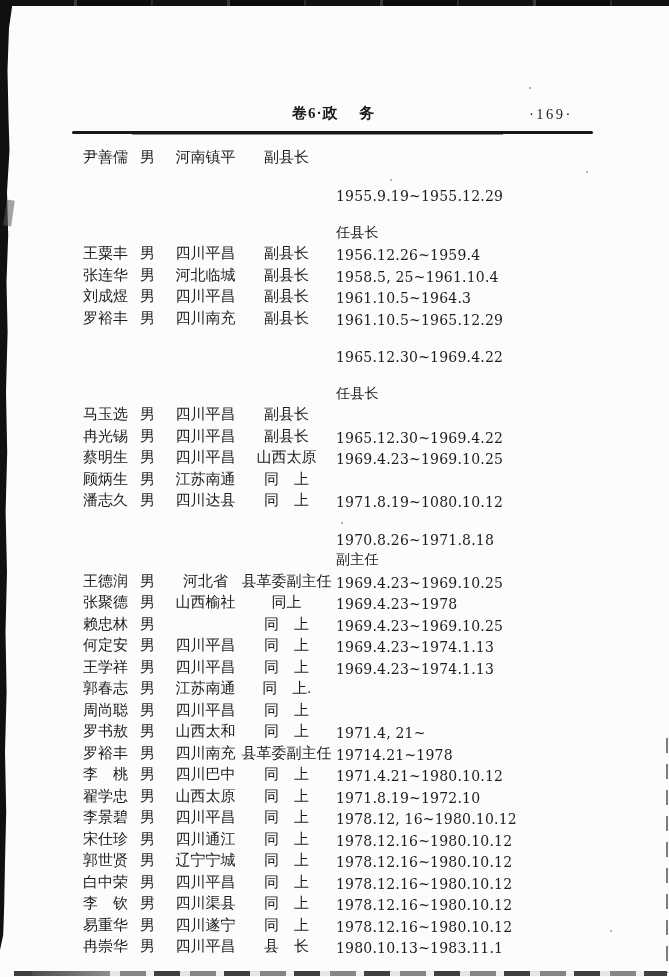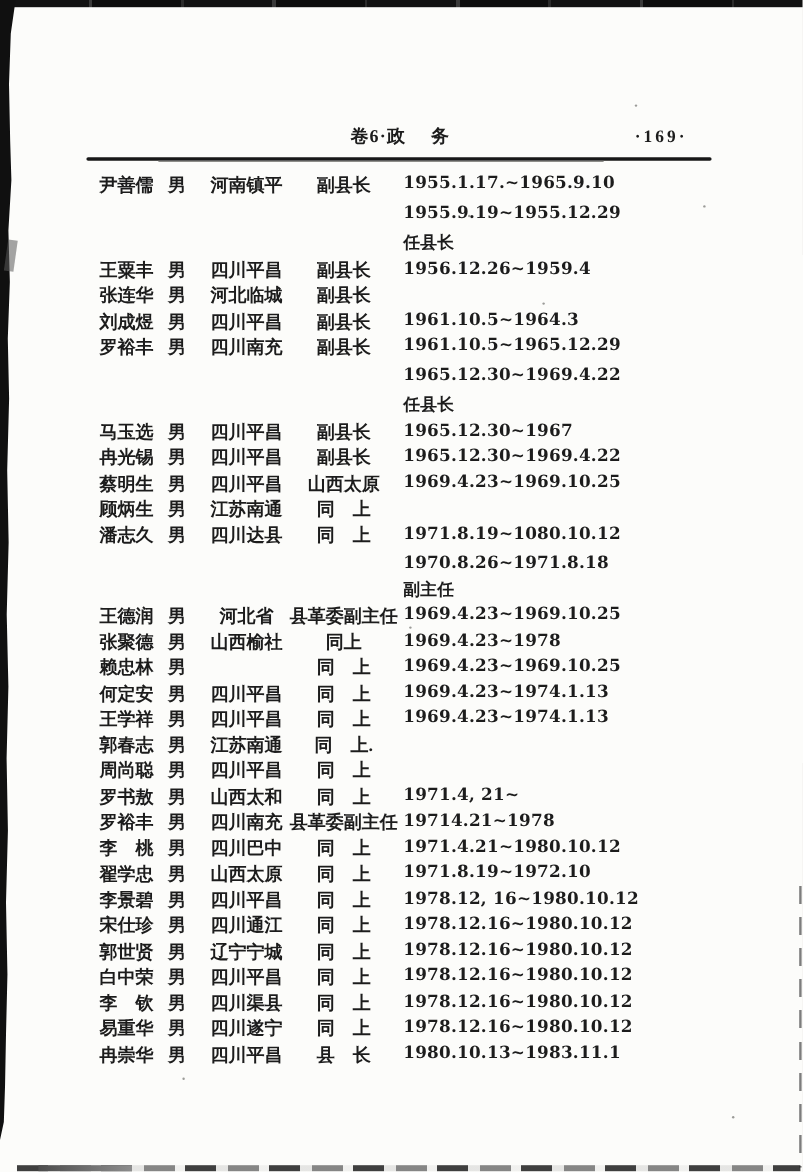--- a/index.html
+++ b/index.html
@@ -37,38 +37,38 @@
   }
   .speck { position: absolute; width: 2px; height: 2px; border-radius: 50%; background: #9b9b98; }
 
   
   .chapter-title {
     position: absolute; top: 104px; left: 292px;
     font-size: 15px; font-weight: bold; letter-spacing: 1px; white-space: pre;
   }
   .page-number {
     position: absolute; top: 106px; left: 529px;
-    font-size: 14.5px; font-weight: bold; letter-spacing: 2.5px;
+    font-size: 14.5px; font-weight: normal; letter-spacing: 2.5px;
   }
   .header-rule {
     position: absolute; left: 72px; top: 131px; width: 521px; height: 3px;
     background: #181818; border-radius: 2px;
   }
   .header-rule::after {
     content: ""; position: absolute; left: 60px; right: 90px; top: 3px; height: 1px;
     background: #8e8e8a;
   }
 
   
   .roster { position: absolute; left: 83px; top: 145px; width: 512px; }
   .row {
-    display: flex; align-items: flex-start; height: 21.5px;
-    font-size: 15px; font-weight: bold; white-space: pre;
-  }
-  .row.gap { margin-top: 3px; }
+    display: flex; align-items: flex-end; height: 21.5px;
+    font-size: 15px; font-weight: normal; white-space: pre;
+  }
+  .row.gap { margin-top: 16px; }
   .c-name     { width: 57px; }
   .c-gender   { width: 34px; }
   .c-place    { width: 63px;  text-align: center; }
   .c-position { width: 99px;  text-align: center; }
   .c-dates    { flex: 1; font-size: 14px; letter-spacing: 0.2px;
                 font-family: "DejaVu Serif", "Liberation Serif", serif; }
 </style>
 </head>
 <body>
 
@@ -94,21 +94,20 @@
   <span class="chapter-title">卷6·政　 务</span>
   <span class="page-number">·169·</span>
   <div class="header-rule"></div>
 
   <div class="roster">
       <div class="row">
       <span class="c-name">尹善儒</span>
       <span class="c-gender">男</span>
       <span class="c-place">河南镇平</span>
       <span class="c-position">副县长</span>
-      <span class="c-dates">1955.1.17.~1965.9.10</span>
     </div>
       <div class="row gap">
       <span class="c-name"></span>
       <span class="c-gender"></span>
       <span class="c-place"></span>
       <span class="c-position"></span>
       <span class="c-dates">1955.9.19~1955.12.29</span>
     </div>
       <div class="row gap">
       <span class="c-name"></span>
@@ -122,20 +121,21 @@
       <span class="c-gender">男</span>
       <span class="c-place">四川平昌</span>
       <span class="c-position">副县长</span>
       <span class="c-dates">1956.12.26~1959.4</span>
     </div>
       <div class="row">
       <span class="c-name">张连华</span>
       <span class="c-gender">男</span>
       <span class="c-place">河北临城</span>
       <span class="c-position">副县长</span>
+      <span class="c-dates">1958.5, 25~1961.10.4</span>
     </div>
       <div class="row">
       <span class="c-name">刘成煜</span>
       <span class="c-gender">男</span>
       <span class="c-place">四川平昌</span>
       <span class="c-position">副县长</span>
       <span class="c-dates">1961.10.5~1964.3</span>
     </div>
       <div class="row">
       <span class="c-name">罗裕丰</span>
@@ -156,21 +156,20 @@
       <span class="c-gender"></span>
       <span class="c-place"></span>
       <span class="c-position"></span>
       <span class="c-dates">任县长</span>
     </div>
       <div class="row">
       <span class="c-name">马玉选</span>
       <span class="c-gender">男</span>
       <span class="c-place">四川平昌</span>
       <span class="c-position">副县长</span>
-      <span class="c-dates">1965.12.30~1967</span>
     </div>
       <div class="row">
       <span class="c-name">冉光锡</span>
       <span class="c-gender">男</span>
       <span class="c-place">四川平昌</span>
       <span class="c-position">副县长</span>
       <span class="c-dates">1965.12.30~1969.4.22</span>
     </div>
       <div class="row">
       <span class="c-name">蔡明生</span>

